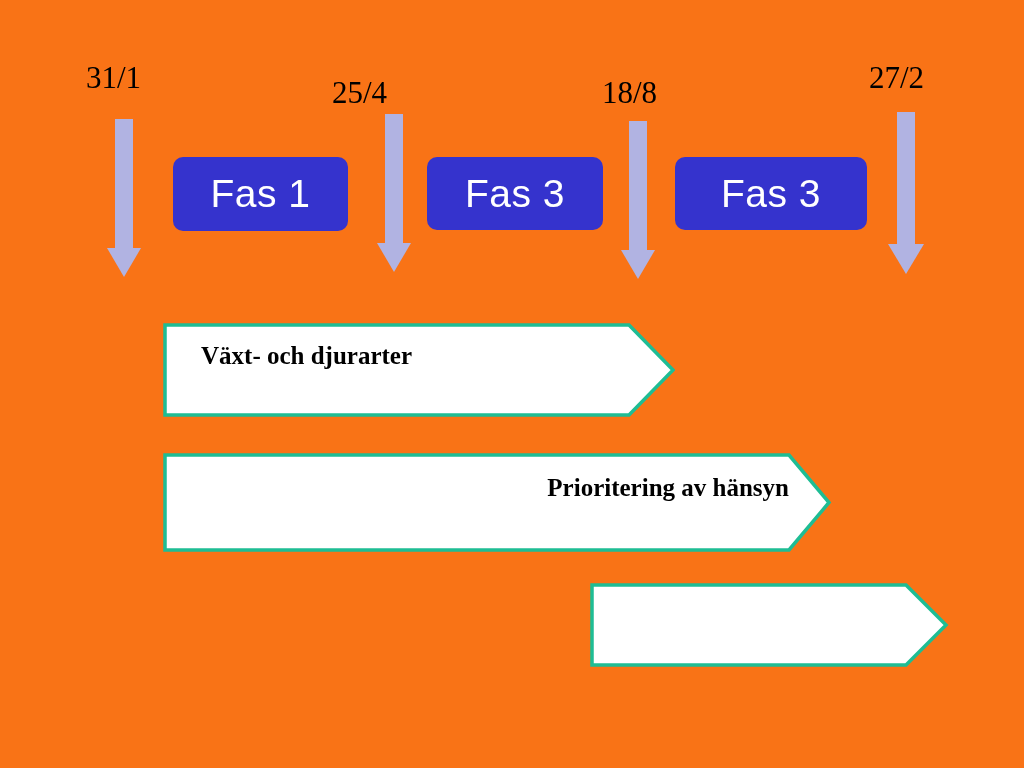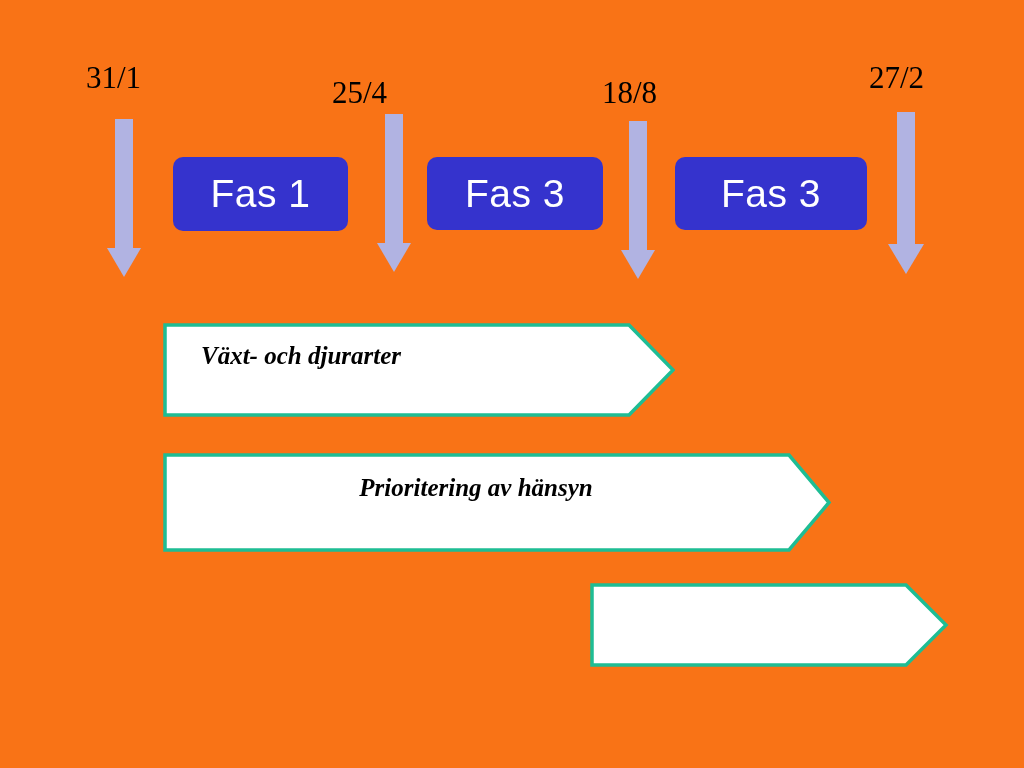--- a/index.html
+++ b/index.html
@@ -18,29 +18,29 @@
   .phase {
     position:absolute;
     background:#3533cd;
     border-radius:10px;
     color:#ffffff;
     display:flex; align-items:center; justify-content:center;
     font-family:"Liberation Sans", sans-serif;
     font-size:39px; letter-spacing:0.5px;
   }
 
-  .track { position:absolute;font-style:italic; }
+  .track { position:absolute; }
   .track svg { position:absolute; left:0; top:0; }
   .track .lbl {
     position:absolute;
     font-family:"Liberation Serif", serif;
     font-weight:bold; font-size:25px; color:#000000;
     white-space:nowrap;
   }
-  .lbl-center { left:0; right:44px; text-align:center; }
+  .lbl-center { left:0; right:44px; text-align:right; }
 
   .logo { position:absolute; left:430px; top:697px; width:200px; height:64px; }
   .logo svg { position:absolute; left:3px; top:2px; }
   .logo .logo-text {
     position:absolute; left:40px; top:36px;
     font-family:"Liberation Sans", sans-serif;
     font-size:22px; color:#1b1b1b; letter-spacing:-0.6px;
     transform:scaleX(0.75); transform-origin:0 0;
     white-space:nowrap;
   }

